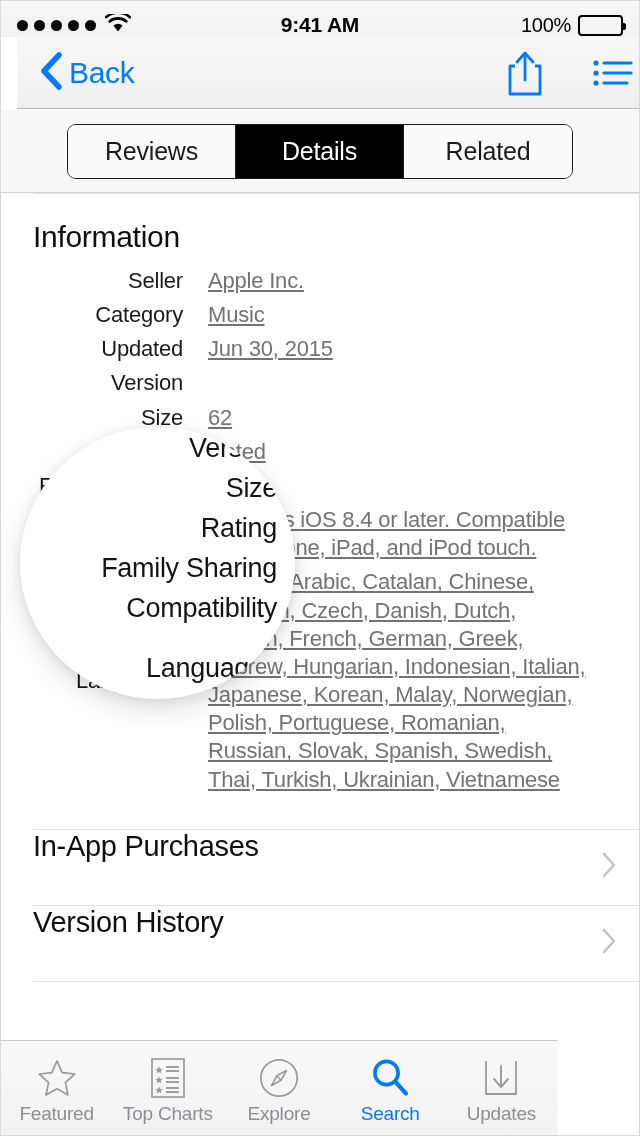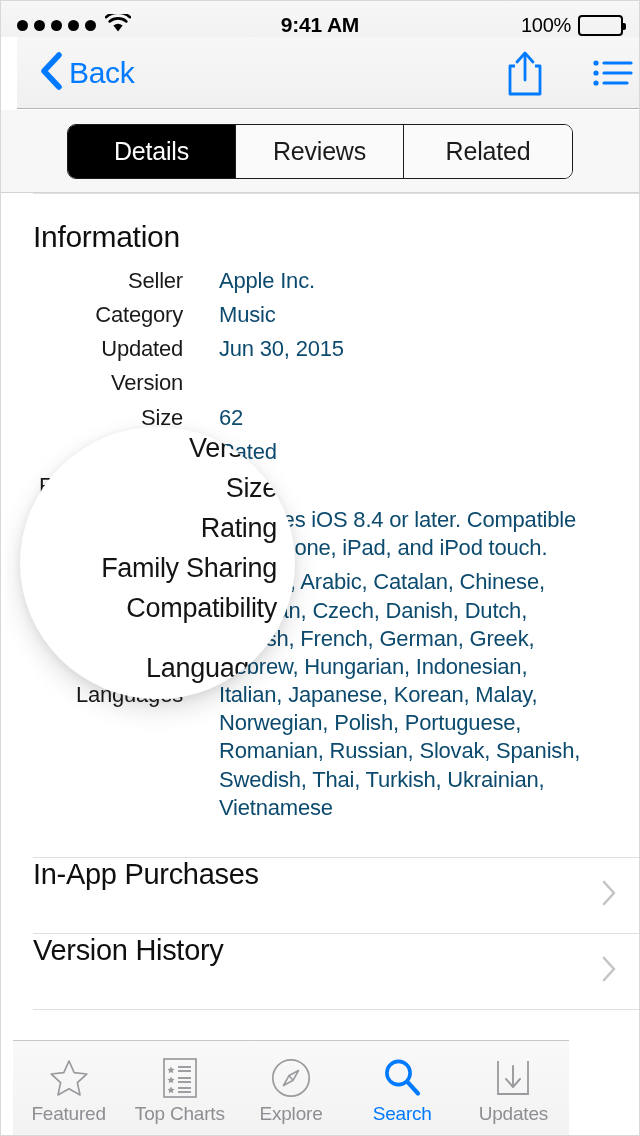--- a/index.html
+++ b/index.html
@@ -201,26 +201,27 @@
   .info-label {
     width: 168px;
     text-align: right;
     font-size: 22px;
     color: #1a1a1a;
     letter-spacing: -0.2px;
     flex: none;
     line-height: 1.28;
   }
   .info-value {
-    margin-left: 36px;
+    margin-left: 25px;
     font-size: 22px;
-    color: #0c4a6e;
+    color: #737373;
     letter-spacing: -0.2px;
     line-height: 1.28;
     padding-right: 44px;
+    text-decoration: underline;
   }
 
   
   .lens {
     position: absolute;
     left: 15px;
     top: 163px;
     width: 275px;
     height: 272px;
     border-radius: 50%;
@@ -265,21 +266,21 @@
   .chev {
     position: absolute;
     right: 26px;
     top: 50%;
     transform: translateY(-50%);
   }
 
   
   .tab-bar {
     position: absolute;
-    left: 12px; bottom: 0;
+    left: 0; bottom: 0;
     width: 556px;
     height: 95px;
     background: linear-gradient(#f9f9f9, #f2f2f2);
     border-top: 1px solid #c8c8c8;
     display: flex;
     box-sizing: border-box;
   }
   .tab {
     flex: 1;
     display: flex;
@@ -355,22 +356,22 @@
           <line x1="11" y1="5" x2="38" y2="5" stroke="#007aff" stroke-width="3.2" stroke-linecap="round"></line>
           <line x1="11" y1="15" x2="38" y2="15" stroke="#007aff" stroke-width="3.2" stroke-linecap="round"></line>
           <line x1="11" y1="25" x2="34" y2="25" stroke="#007aff" stroke-width="3.2" stroke-linecap="round"></line>
         </svg>
       </span>
     </div>
   </div>
 
   <div class="seg-wrap">
     <div class="segmented">
+      <div class="seg">Reviews</div>
       <div class="seg active">Details</div>
-      <div class="seg">Reviews</div>
       <div class="seg">Related</div>
     </div>
   </div>
 
   <div class="content">
 
     <div class="rule"></div>
 
     <div class="section-title">Information</div>
 

